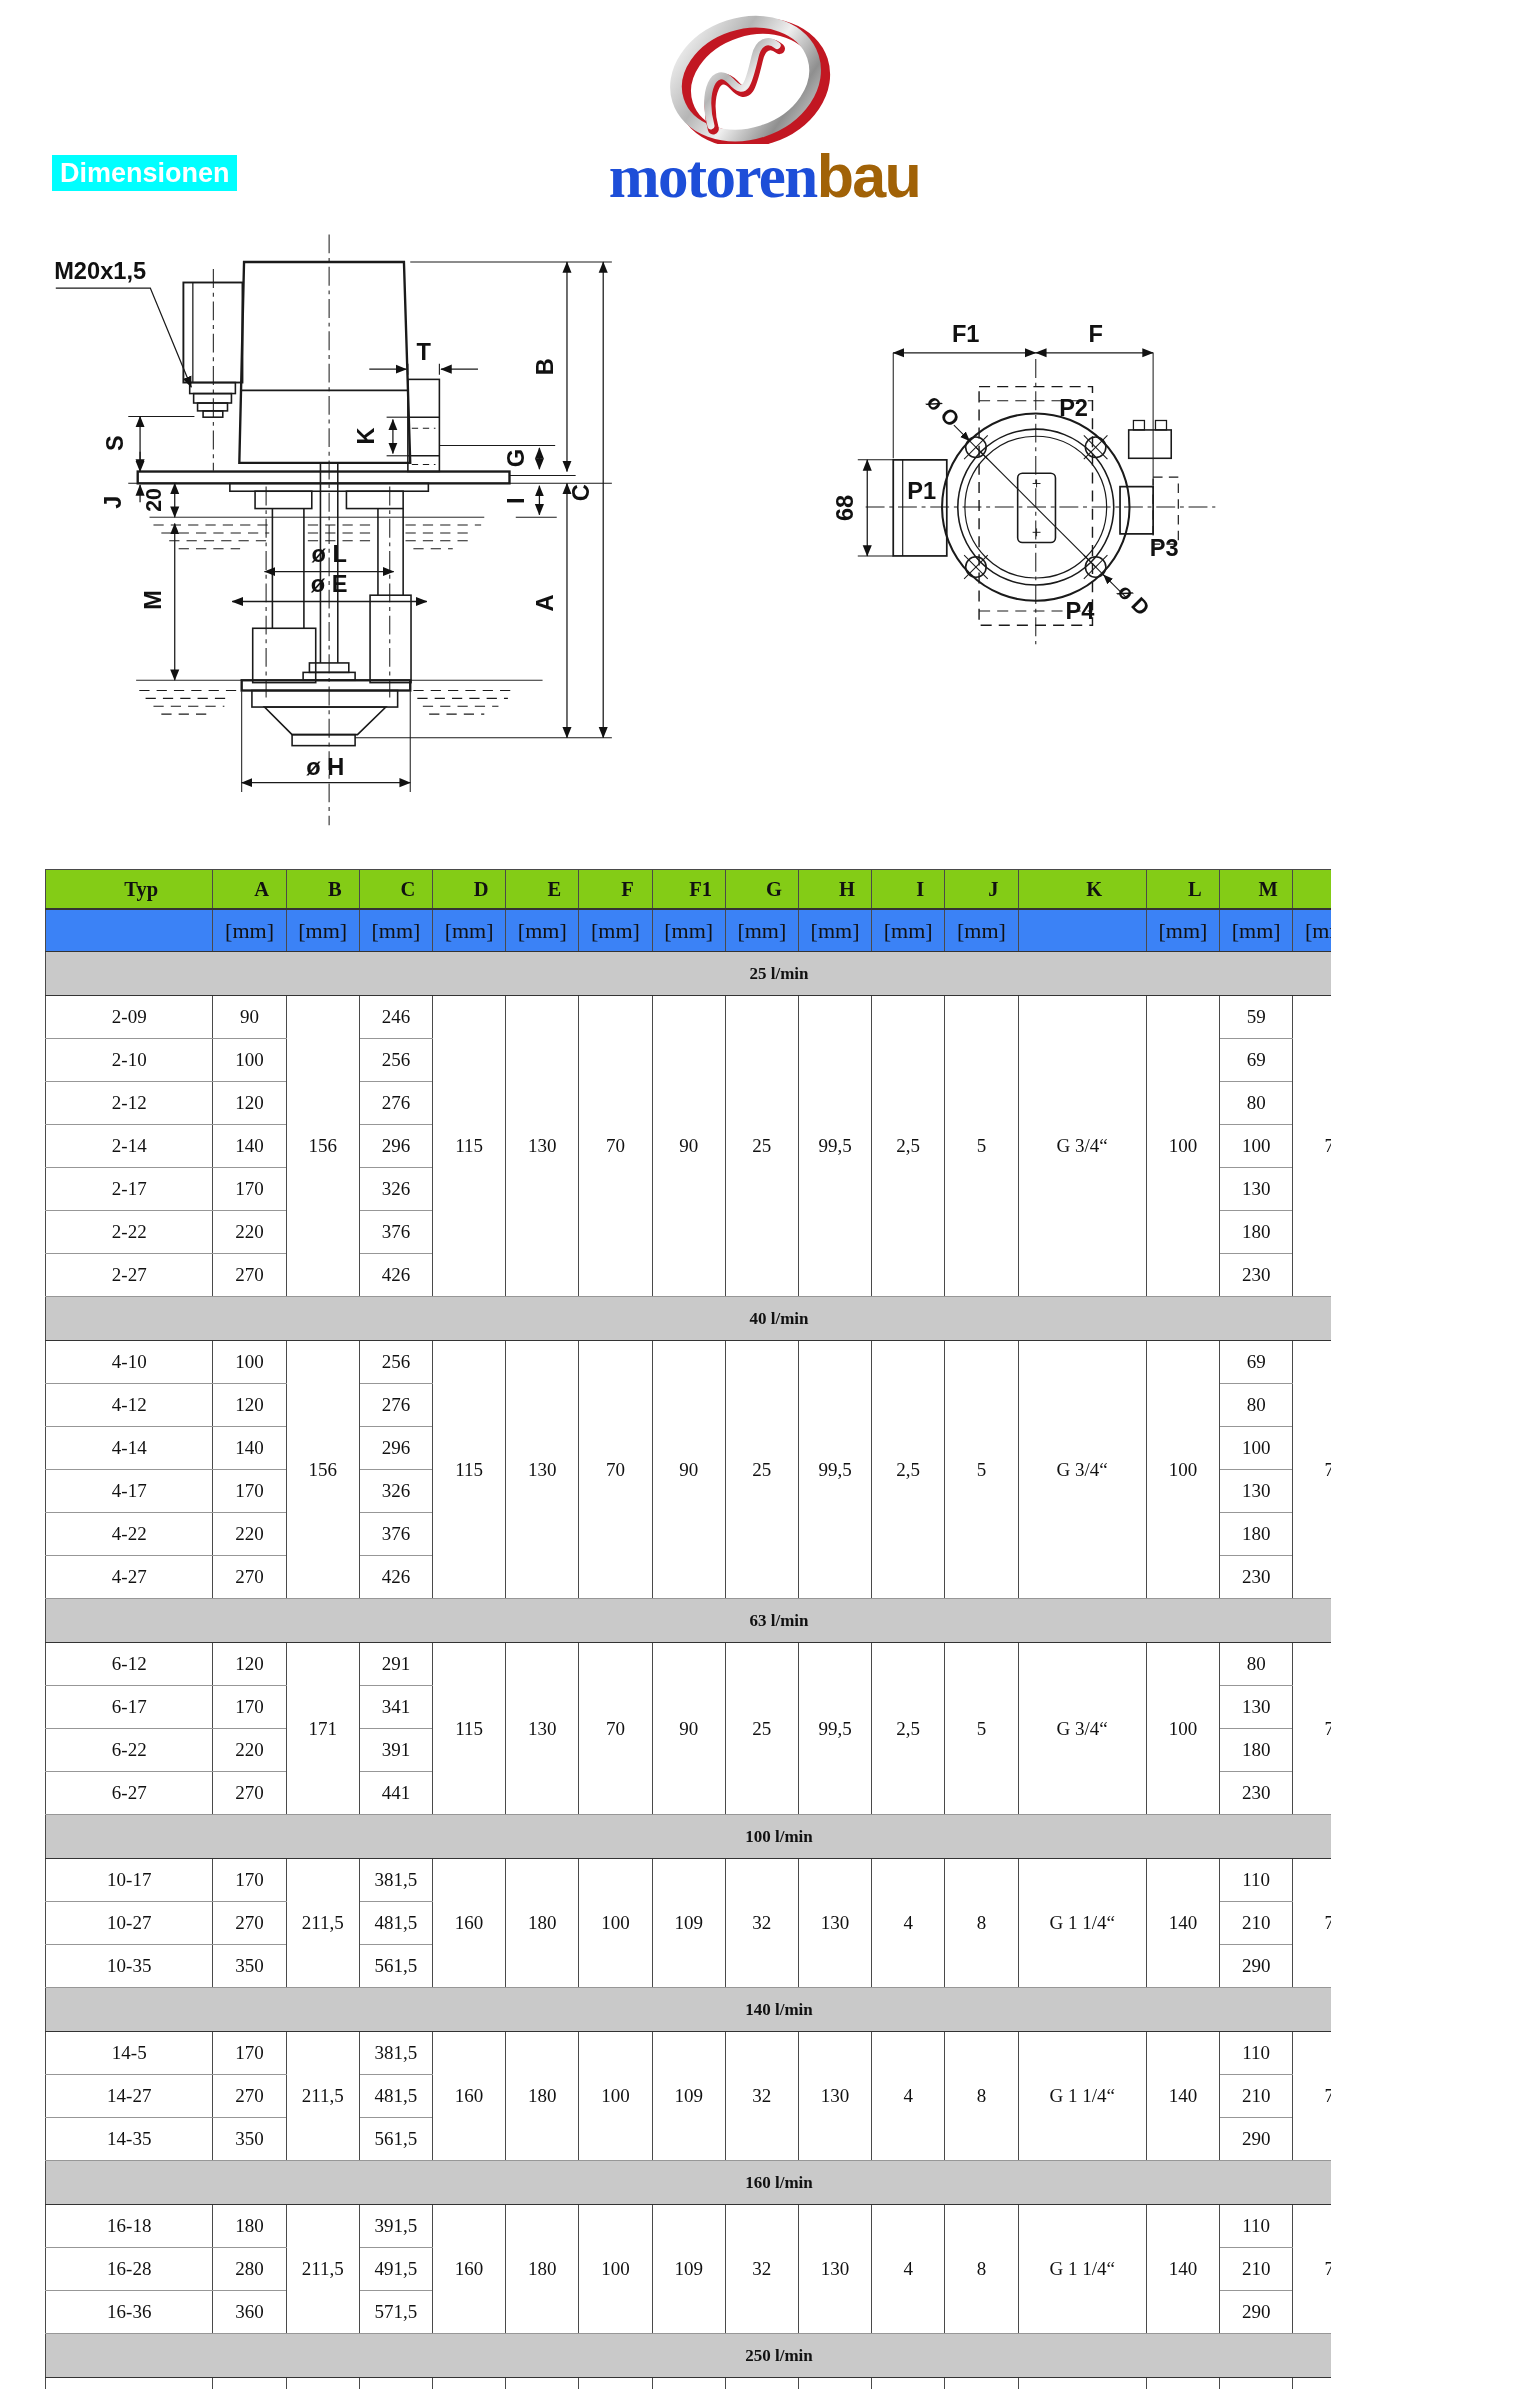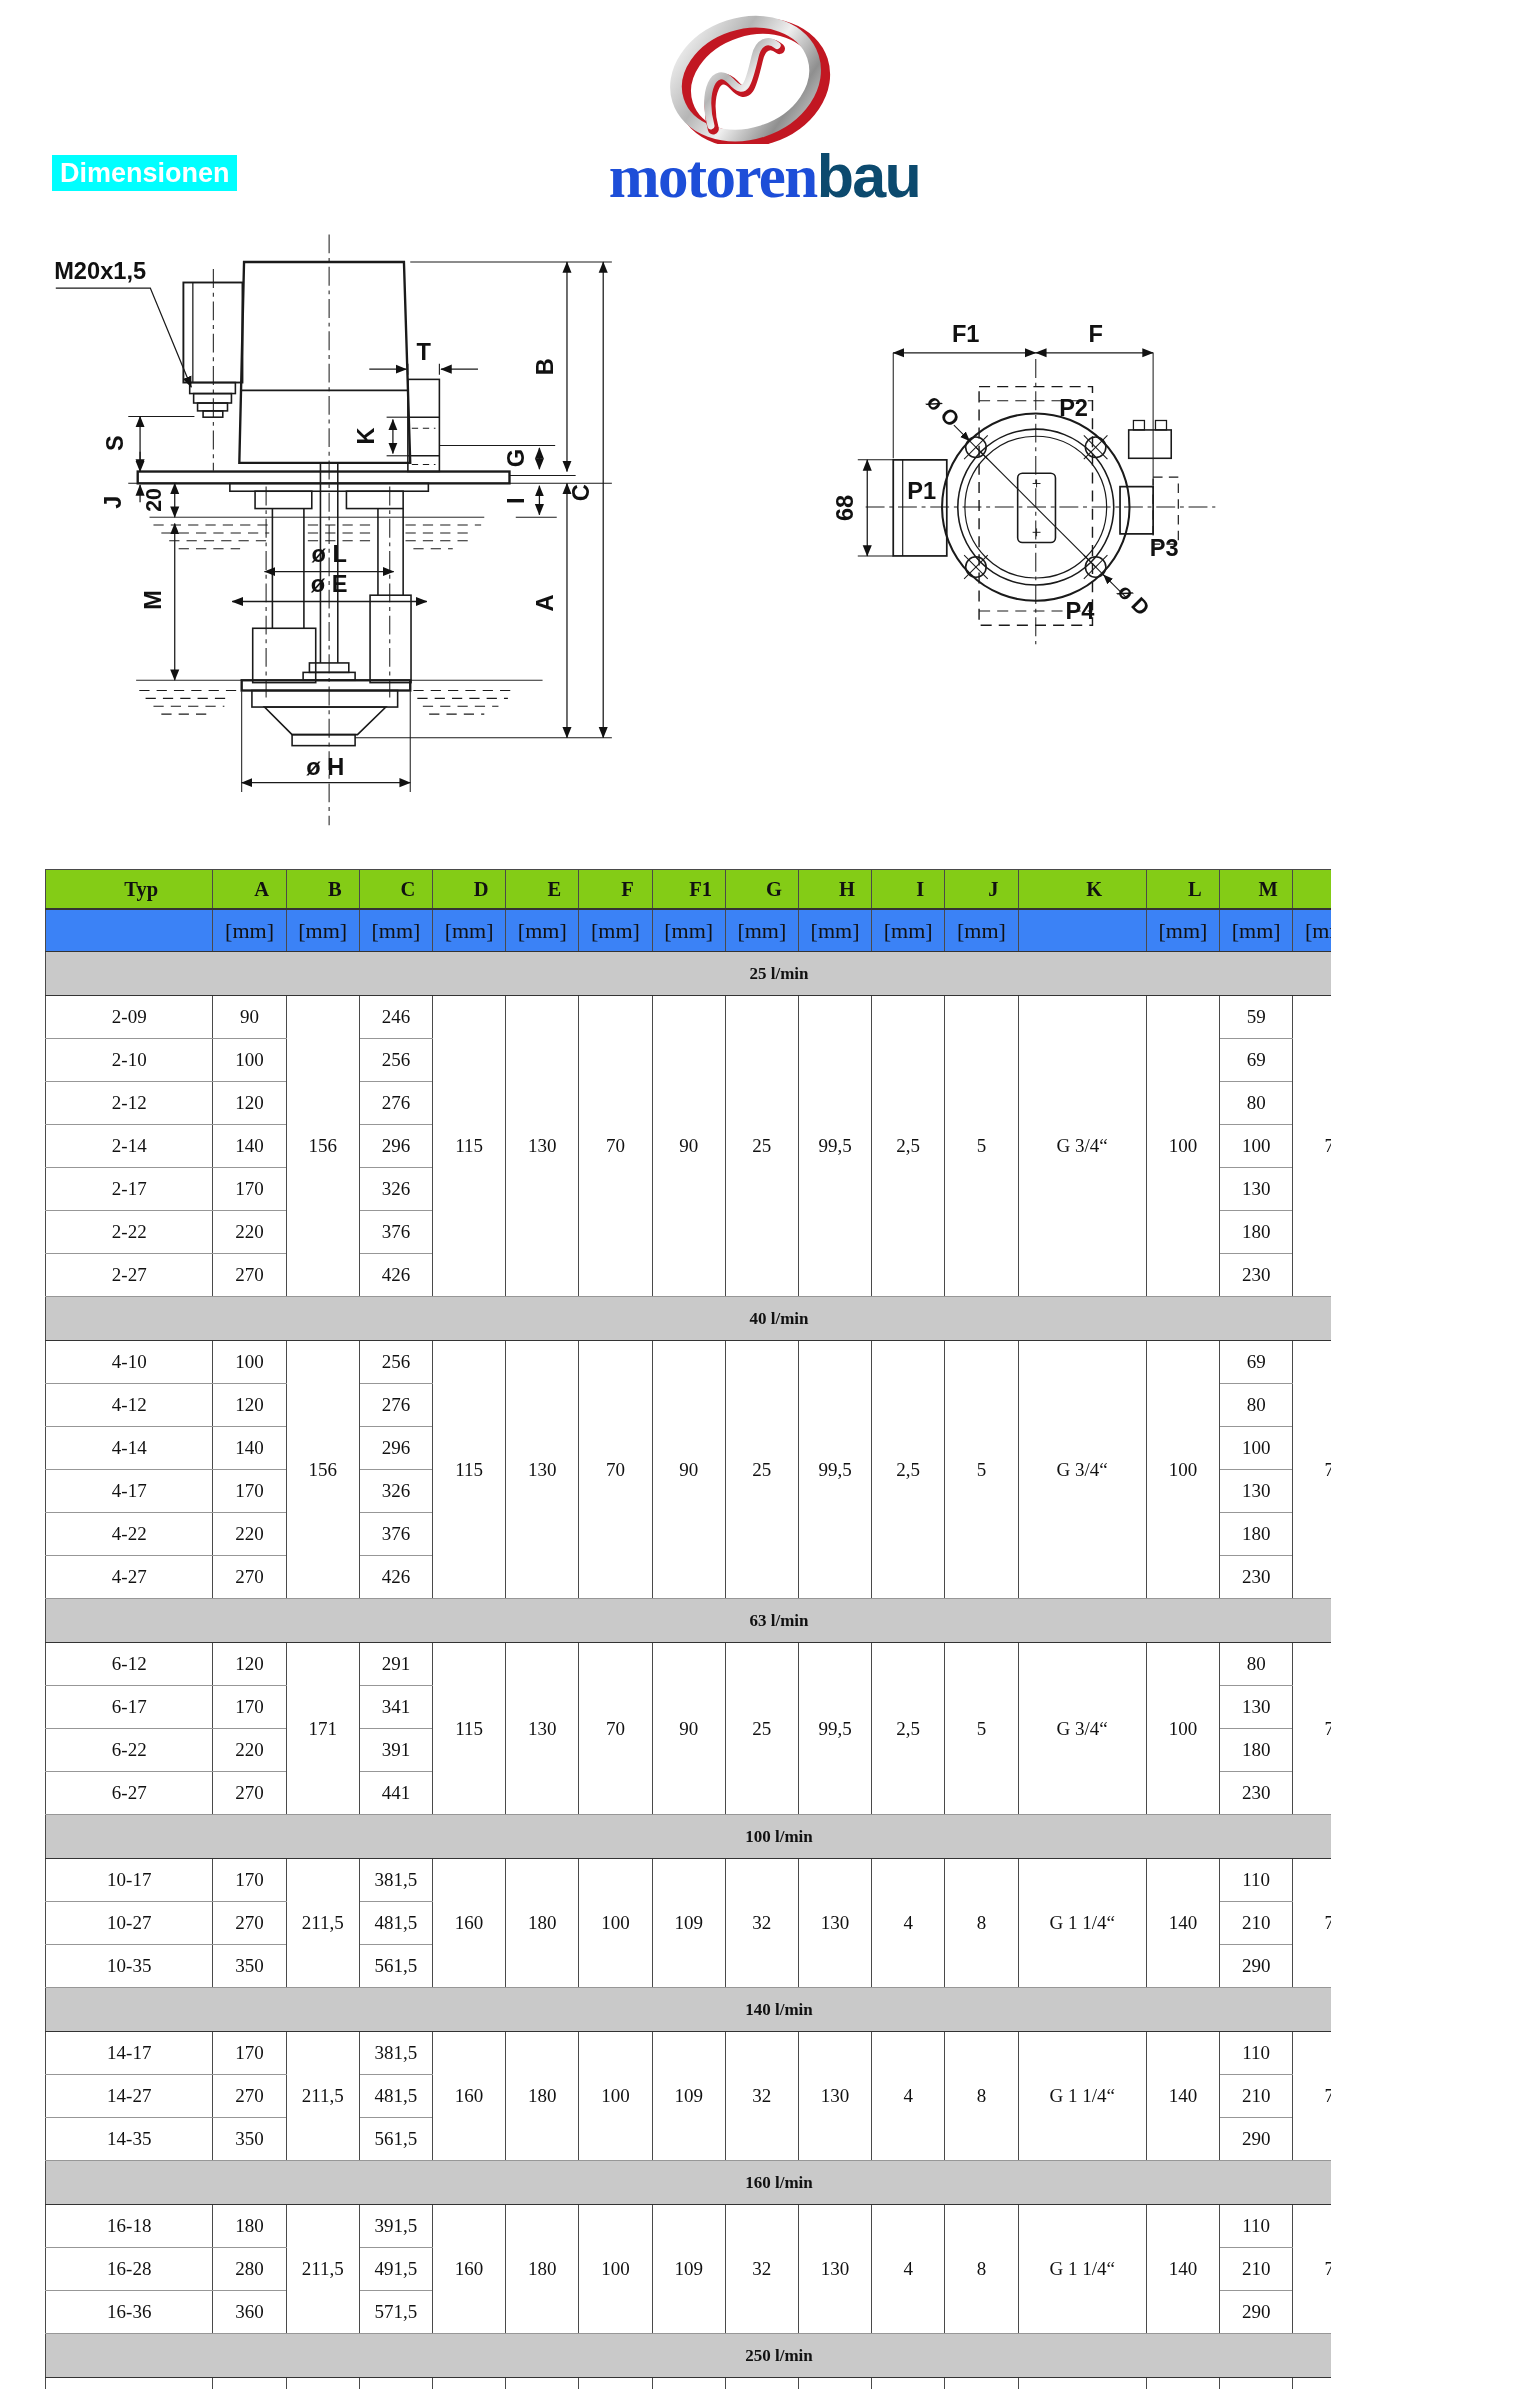--- a/index.html
+++ b/index.html
@@ -49,21 +49,21 @@
     </defs>
     <g transform="rotate(-18 260 95)">
       <ellipse cx="264" cy="99" rx="90" ry="70" fill="none" stroke="#c21722" stroke-width="20"></ellipse>
       <ellipse cx="257" cy="91" rx="90" ry="70" fill="none" stroke="url(#metal)" stroke-width="15"></ellipse>
     </g>
     <g fill="none" stroke-linecap="round">
       <path d="M215,156 C203,114 219,76 241,100 C259,120 263,102 271,68 C275,50 287,44 299,54" stroke="#c21722" stroke-width="14"></path>
       <path d="M212,152 C200,110 216,72 238,96 C256,116 260,98 268,64 C272,46 284,40 296,50" stroke="url(#metal)" stroke-width="9"></path>
     </g>
   </svg>
-  <div class="logo-text"><span style="color:#1d4ed8;font-family:Liberation Serif, serif;">motoren</span><span style="color:#0c4a6e;">bau</span></div>
+  <div class="logo-text"><span style="color:#1d4ed8;font-family:Liberation Serif, serif;">motoren</span><span style="color:#a16207;">bau</span></div>
 
   <svg id="side-svg" width="599" height="638" viewBox="0 0 760 810">
     <defs>
       <marker id="ar1" viewBox="0 0 10 10" refX="9.5" refY="5" markerWidth="9" markerHeight="9" orient="auto-start-reverse">
         <path d="M0,1 L10,5 L0,9 z" fill="#111"></path>
       </marker>
     </defs>
     <g fill="none" stroke="#1a1a1a">
 
       <line x1="363" y1="12" x2="363" y2="762" stroke-width="1.3" stroke-dasharray="24 6 5 6"></line>
@@ -515,21 +515,21 @@
         <tr>
           <td class="row">10-35</td>
           <td class="row">350</td>
           <td class="row">561,5</td>
           <td class="row">290</td>
         </tr>
         <tr>
           <td colspan="18" class="band">140 l/min</td>
         </tr>
         <tr>
-          <td class="row">14-17</td>
+          <td class="row">14-5</td>
           <td class="row">170</td>
           <td class="row" rowspan="3">211,5</td>
           <td class="row">381,5</td>
           <td class="row" rowspan="3">160</td>
           <td class="row" rowspan="3">180</td>
           <td class="row" rowspan="3">100</td>
           <td class="row" rowspan="3">109</td>
           <td class="row" rowspan="3">32</td>
           <td class="row" rowspan="3">130</td>
           <td class="row" rowspan="3">4</td>

